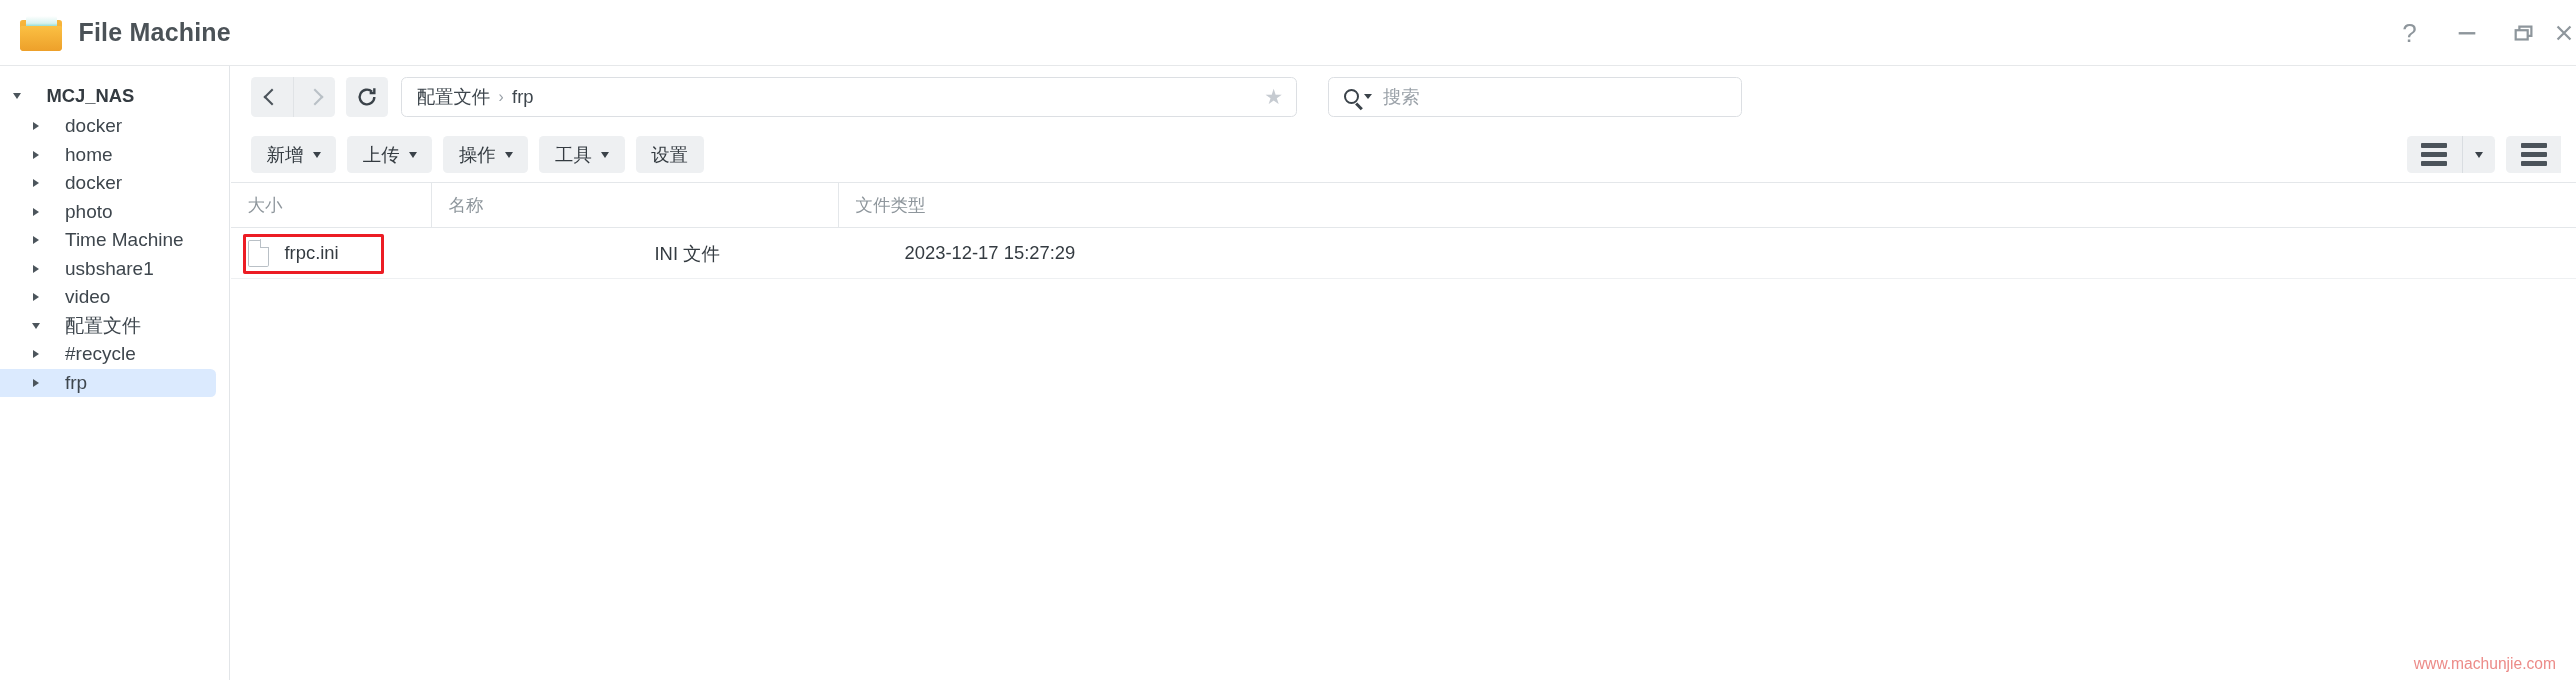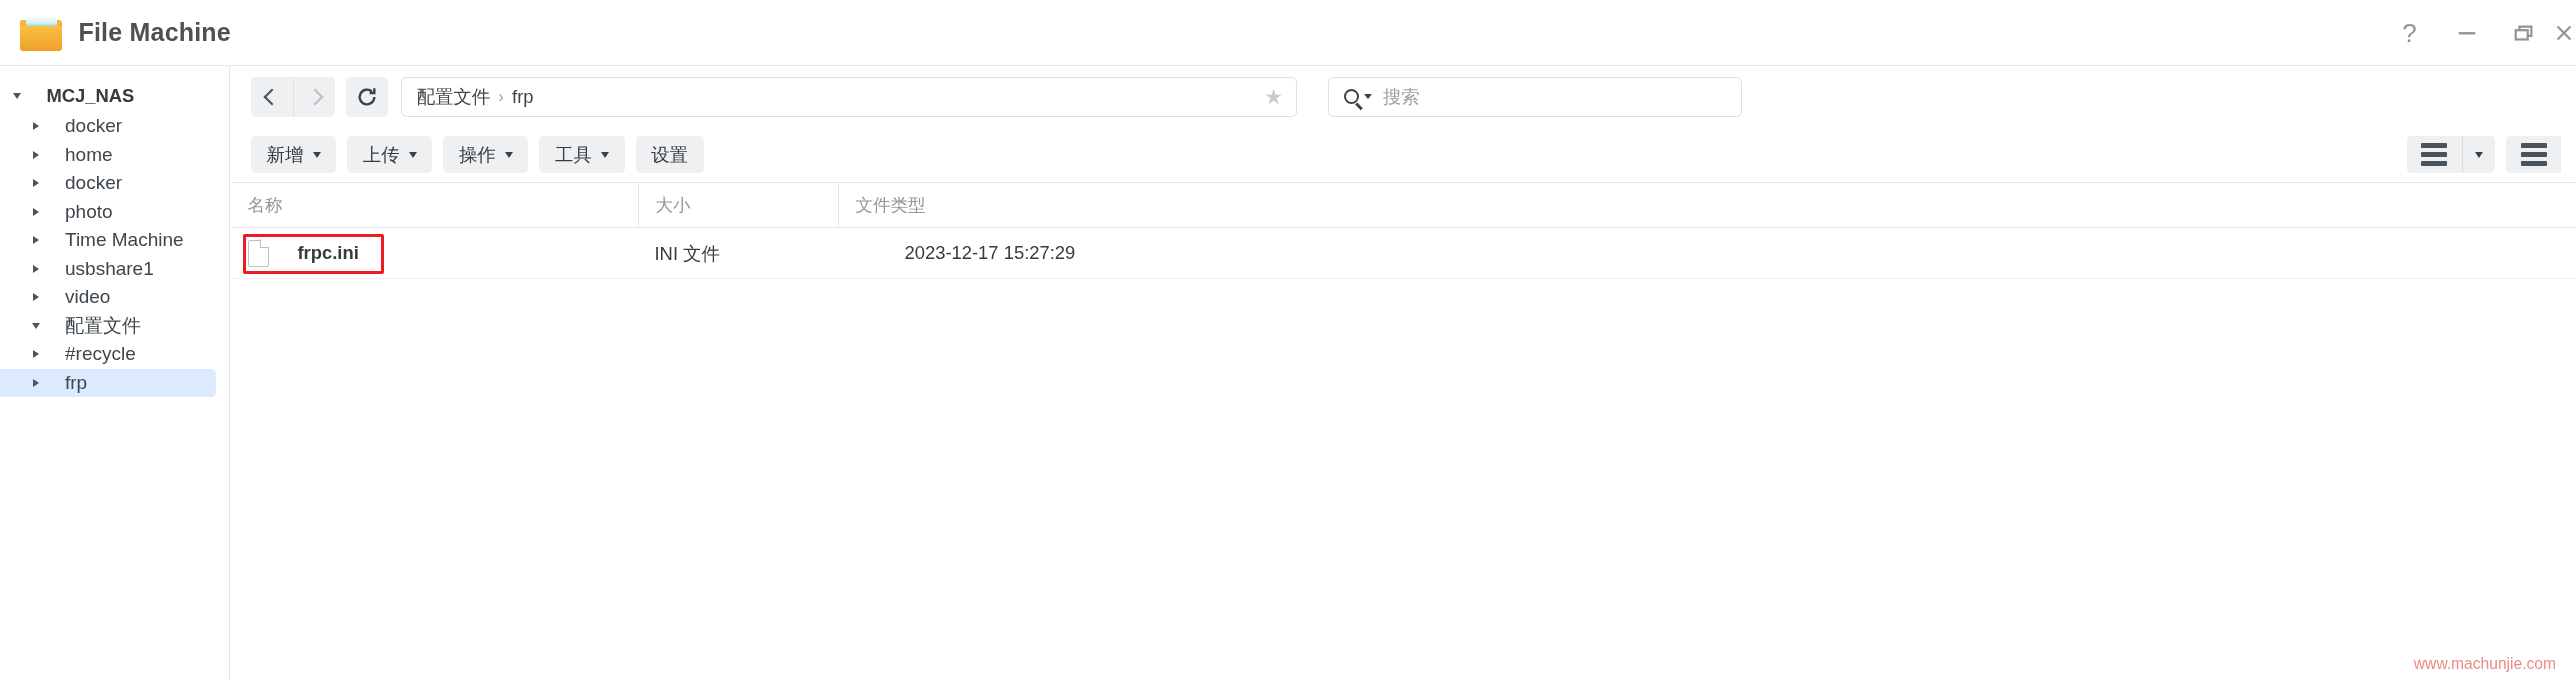--- a/index.html
+++ b/index.html
@@ -143,21 +143,21 @@
   .cell { display:flex; align-items:center; height:51px; font-size:18.4px; color:#343b41; padding-left:16.5px; }
   .fileicon {
     position:relative; width:21px; height:27px; background:#fff;
     border:1.8px solid #b9c0c6; border-radius:1.8px; flex:0 0 21px;
   }
   .fileicon::after {
     content:""; position:absolute; right:-1.8px; top:-1.8px; width:8.3px; height:8.3px;
     background:#fff; border-left:1.8px solid #b9c0c6; border-bottom:1.8px solid #b9c0c6;
     transform:rotate(0deg);
   }
-  .fname { margin-left:29px;font-weight:bold; }
+  .fname { margin-left:16px; }
   .redbox {
     position:absolute; left:12px; top:5.5px; width:141px; height:40px;
     border:3.7px solid #ec1c24; border-radius:1.8px; pointer-events:none;
   }
 
   .watermark {
     position:absolute; right:20px; bottom:7.4px; font-size:15.6px; color:#ec8b88;
   }
 </style>
 </head>
@@ -333,22 +333,22 @@
           <span class="lines">
               <i></i>
               <i></i>
               <i></i>
             </span>
         </div>
       </div>
     </div>
 
     <div class="thead">
+      <div class="th c-size">大小</div>
       <div class="th c-name">名称</div>
-      <div class="th c-size">大小</div>
       <div class="th c-date">文件类型</div>
     </div>
 
     <div class="row">
       <div class="cell c-name">
         <span class="fileicon"></span>
         <span class="fname">frpc.ini</span>
       </div>
       <div class="cell c-type">INI 文件</div>
       <div class="cell c-date">2023-12-17 15:27:29</div>

